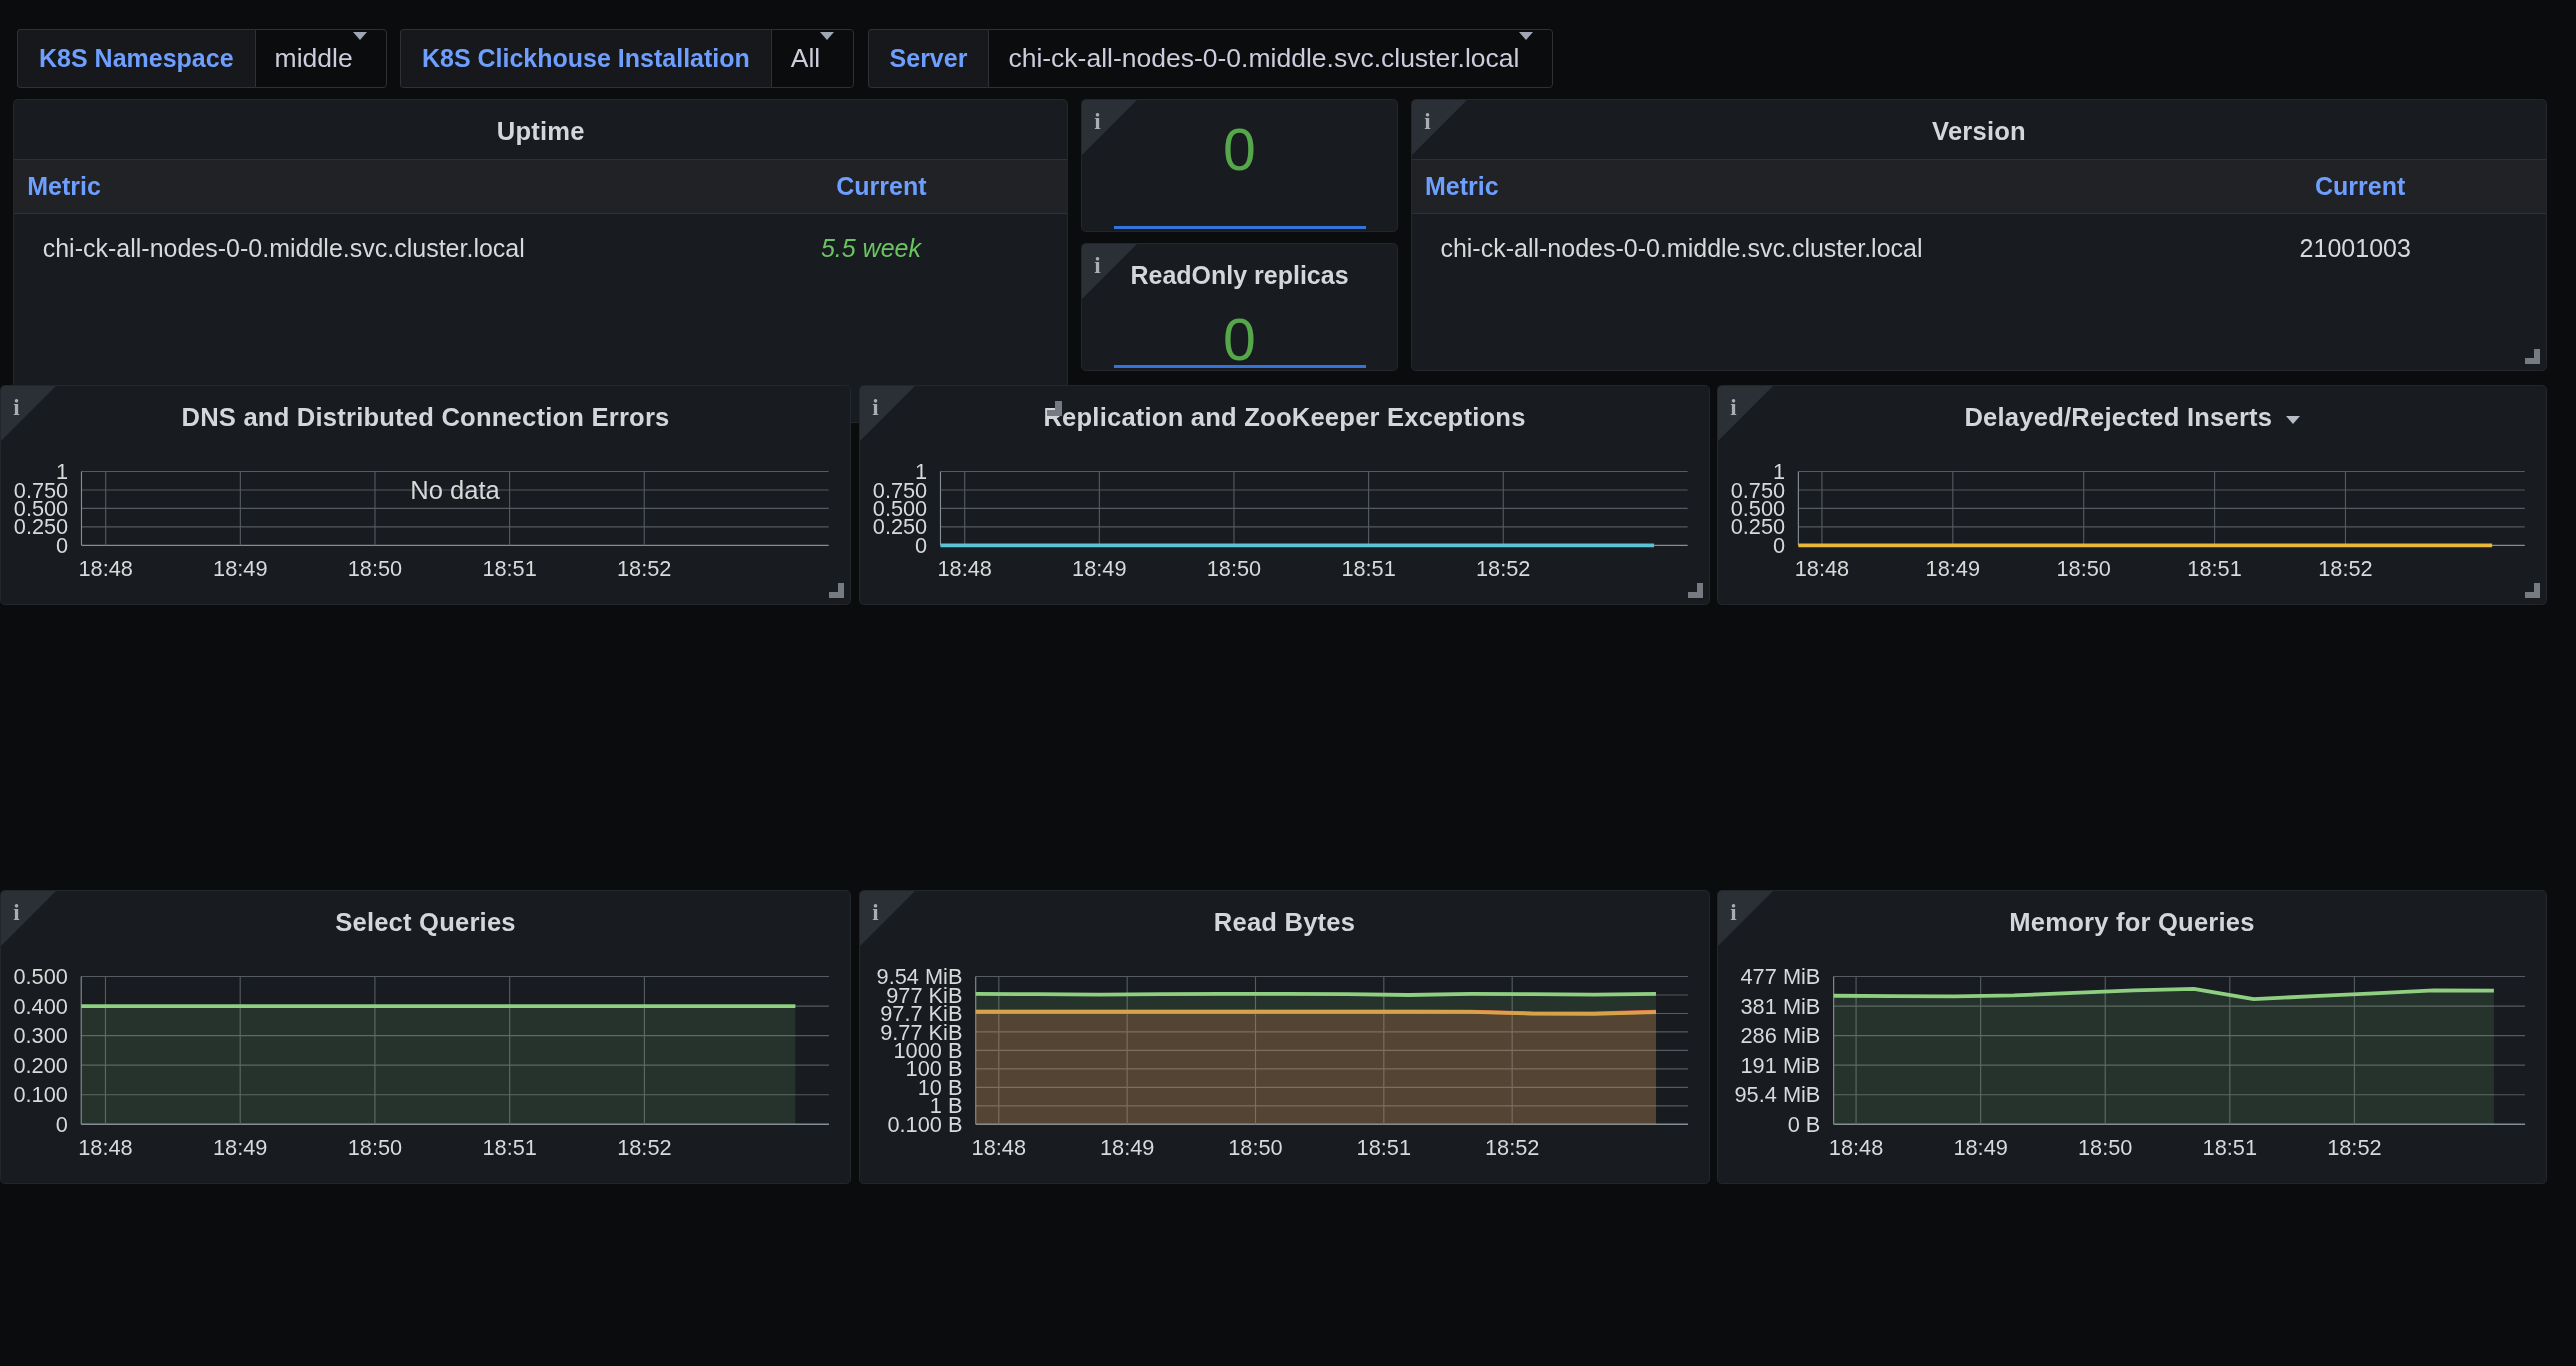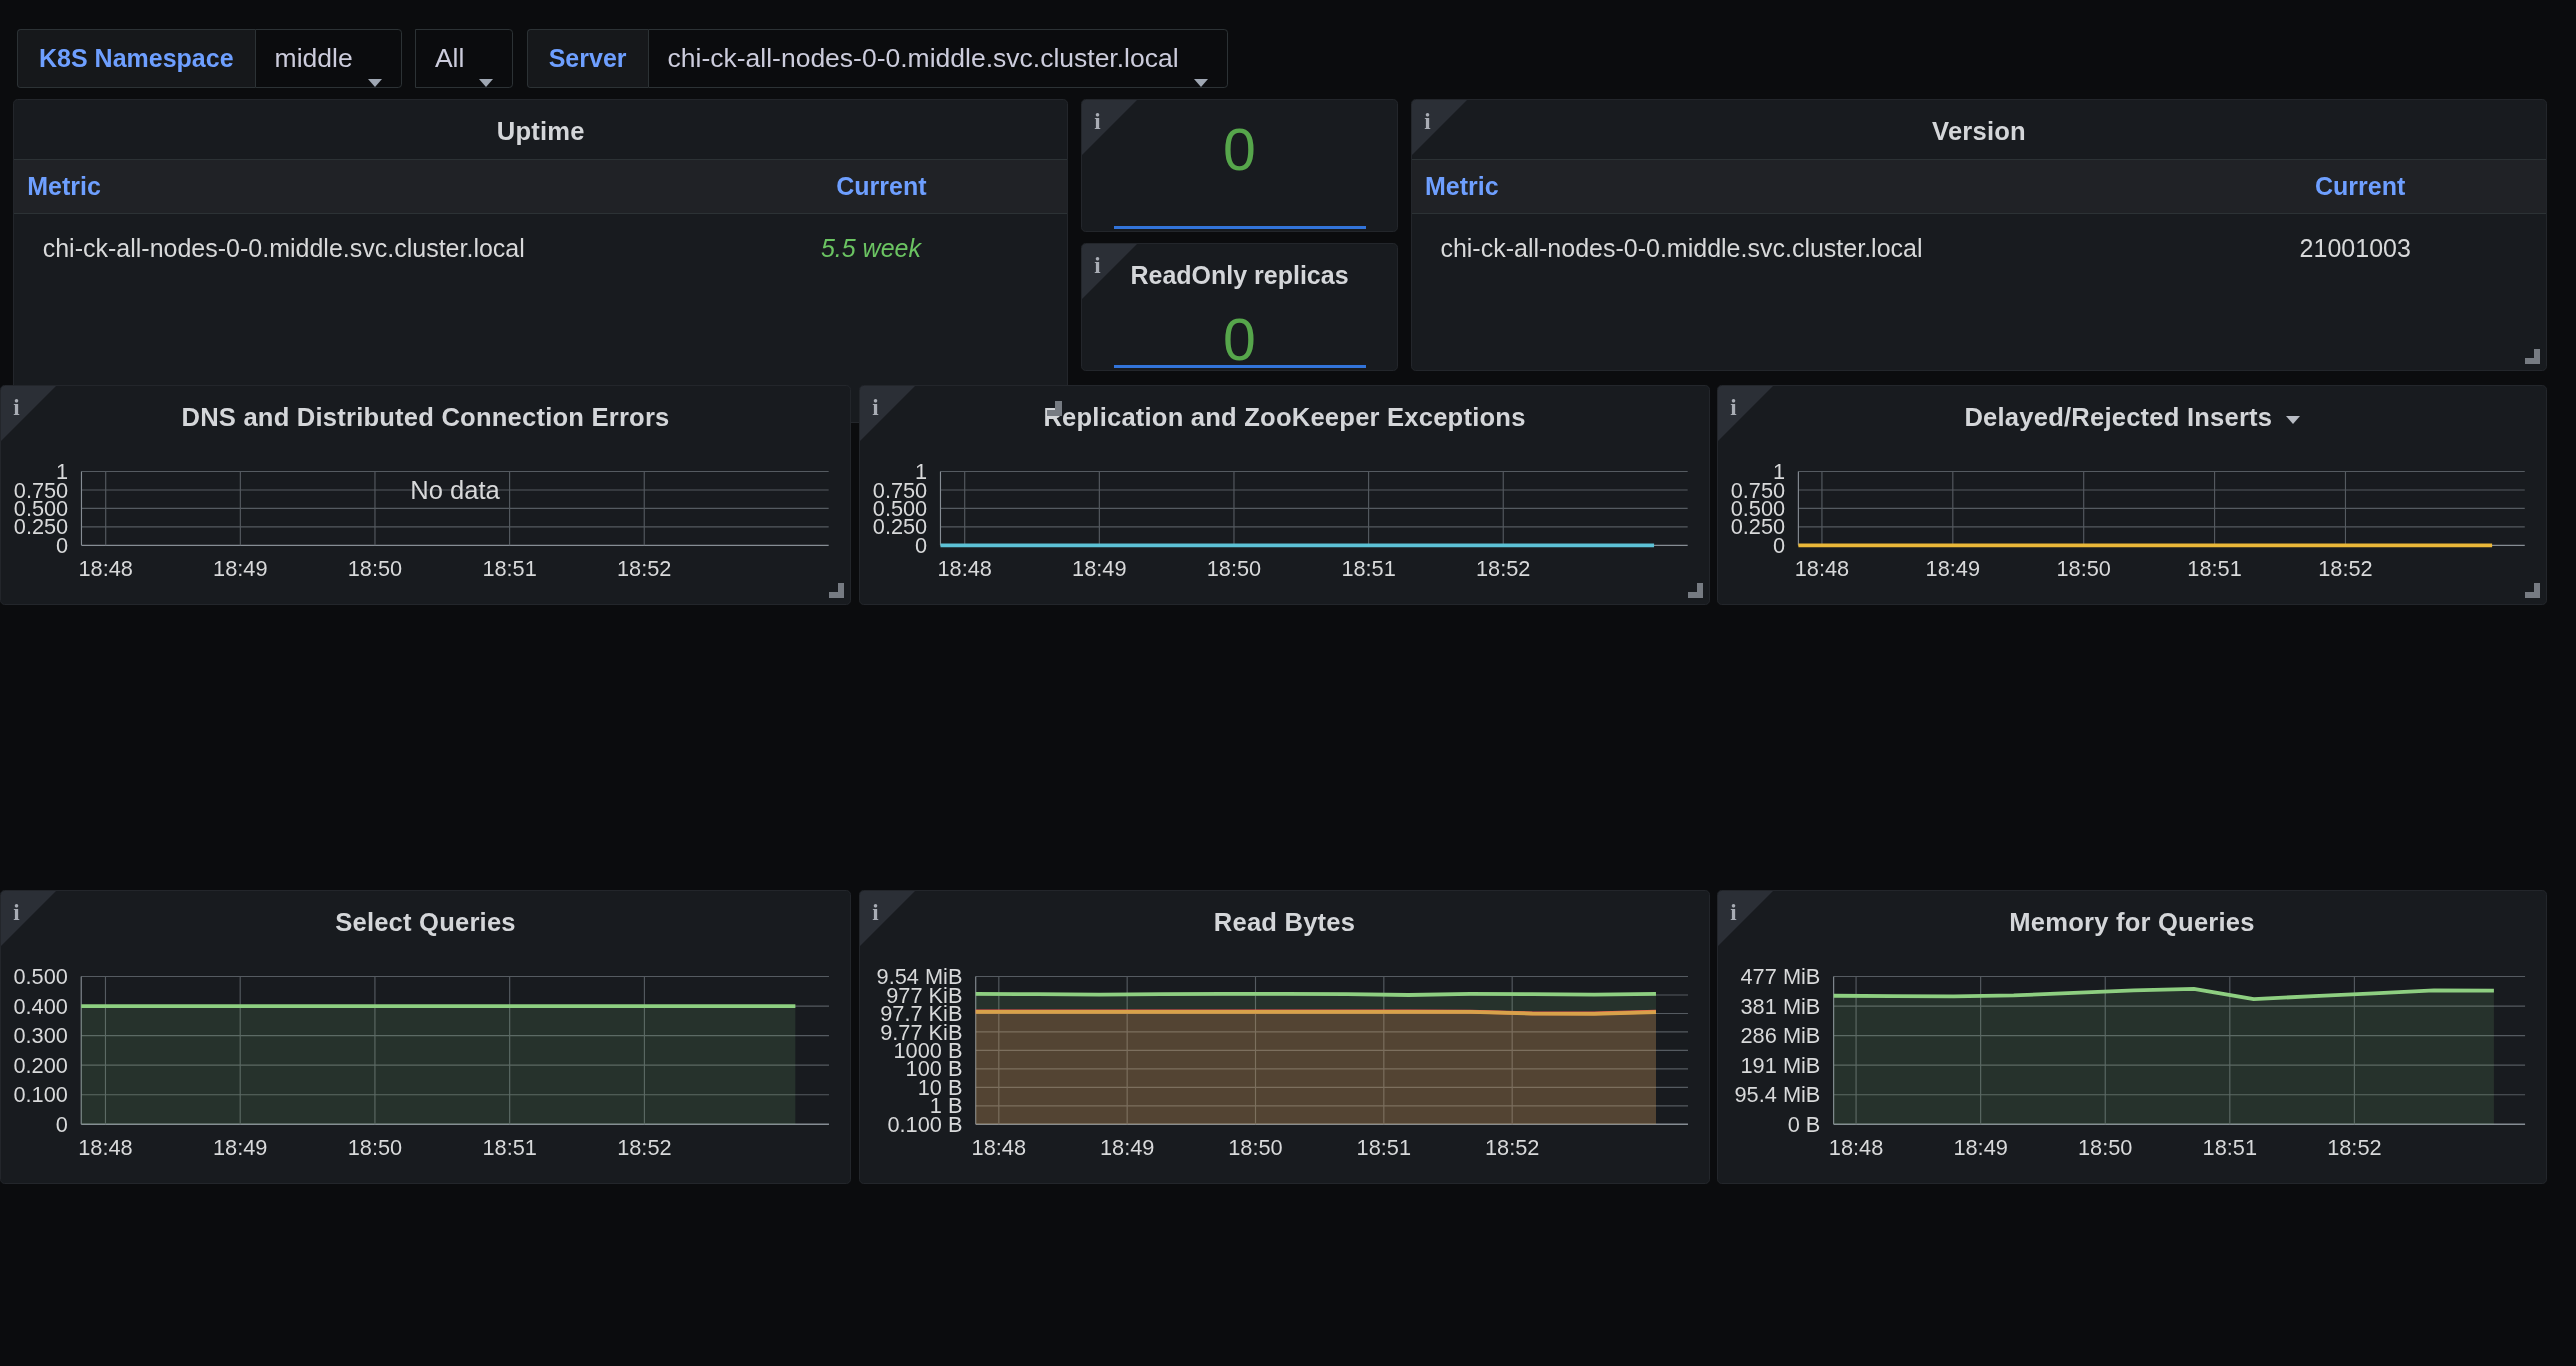--- a/index.html
+++ b/index.html
@@ -34,21 +34,21 @@
   }
   .var-select {
     background: #0b0c0e;
     border: 0.9px solid #2c3235;
     border-radius: 0 3.8px 3.8px 0;
     color: #ccccdc;
     font-size: 26.5px;
     padding: 0 19px;
     height: 59px;
     line-height: 57px;
-    display: flex; align-items: flex-end; gap: 15px;
+    display: flex; align-items: flex-start; 
     white-space: nowrap;
     cursor: pointer;
   }
   .chev {
     display: inline-block;
     width: 0; height: 0;
     border-left: 7.6px solid transparent;
     border-right: 7.6px solid transparent;
     border-top: 8.5px solid #9fa7b3;
     margin-top: 2.8px;
@@ -173,20 +173,21 @@
 
   <div class="var-group">
     <div class="var-label">K8S Namespace</div>
     <div class="var-select">
       <span>middle</span>
       <span class="chev"></span>
     </div>
   </div>
 
   <div class="var-group">
+    <div class="var-label">K8S Clickhouse Installation</div>
     <div class="var-select">
       <span>All</span>
       <span class="chev"></span>
     </div>
   </div>
 
   <div class="var-group">
     <div class="var-label">Server</div>
     <div class="var-select">
       <span>chi-ck-all-nodes-0-0.middle.svc.cluster.local</span>

